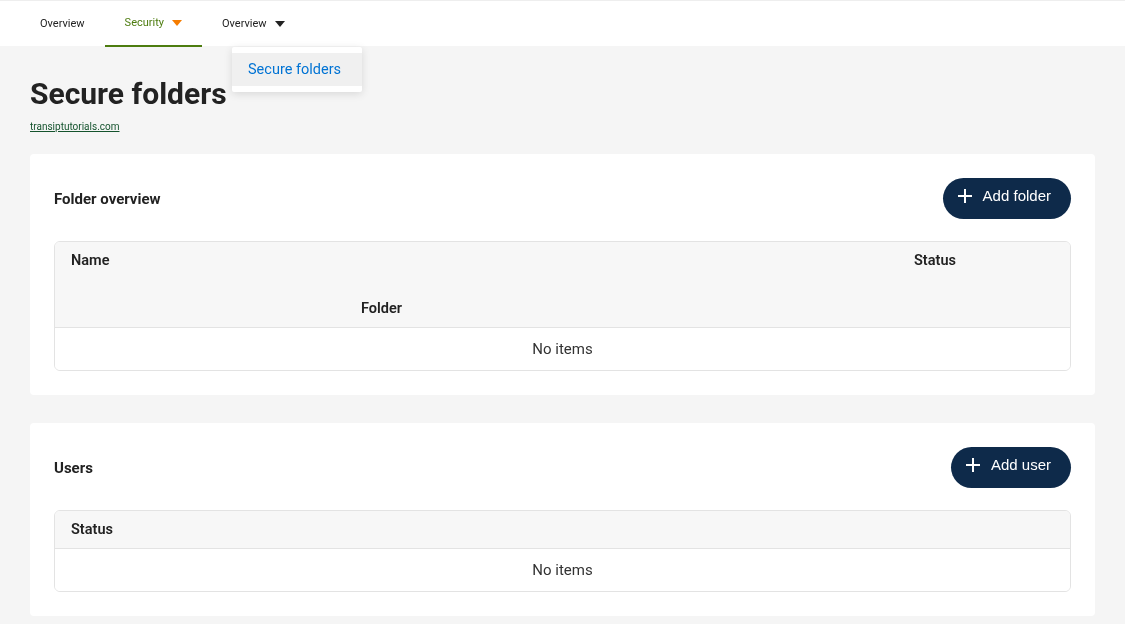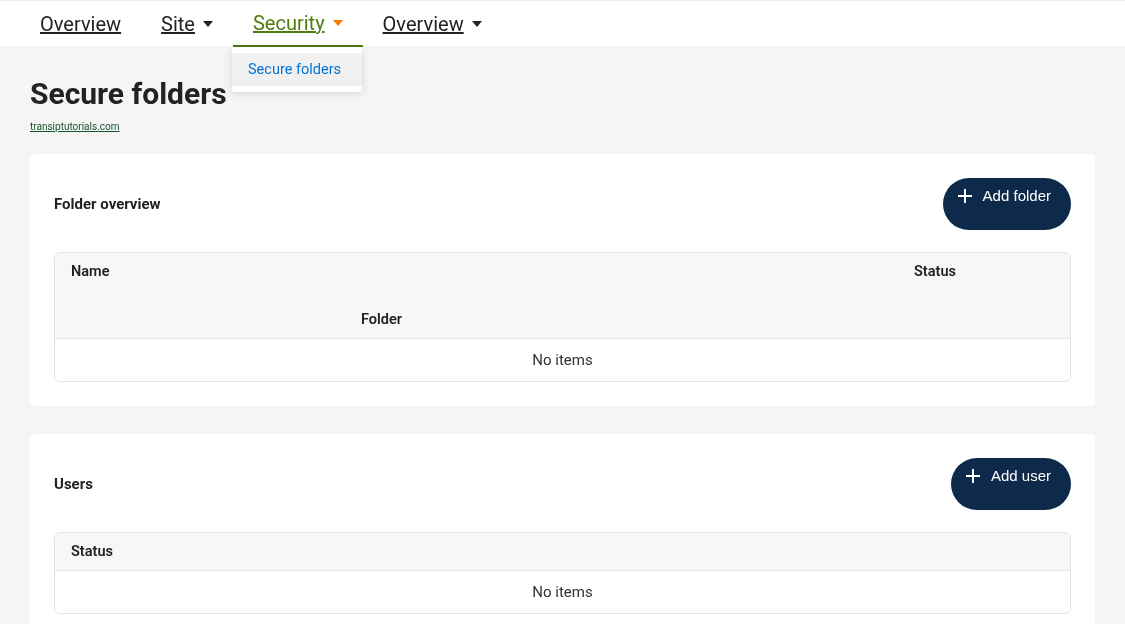--- a/index.html
+++ b/index.html
@@ -19,25 +19,24 @@
     align-items: center;
     padding: 0 20px;
     position: relative;
     z-index: 10;
   }
   .tab {
     display: flex;
     align-items: center;
     padding: 0 20px;
     height: 46px;
-    font-size: 20px;
+    font-size: 11px;
     color: #222;
     cursor: pointer;
     position: relative;
-    text-decoration: underline;
   }
   .tab.active {
     color: #4d7c0f;
     border-bottom: 2px solid #4d7c0f;
   }
   .tab .caret {
     margin-left: 8px;
     display: inline-block;
   }
   .caret svg { display:block; }
@@ -88,21 +87,21 @@
   }
   .panel-title {
     font-size: 15px;
     font-weight: 700;
   }
   .pill-btn {
     background: #0e2a4a;
     color: #fff;
     border: none;
     border-radius: 999px;
-    padding: 9px 20px 26px 14px;
+    padding: 9px 20px 15px 14px;
     font-size: 15px;
     display: flex;
     align-items: center;
     gap: 10px;
     cursor: pointer;
   }
   .pill-btn svg { display:block; }
   .table {
     border: 1px solid #e3e3e3;
     border-radius: 6px;
@@ -128,28 +127,20 @@
   .col-status { flex: 0 0 140px; }
   .col-username { flex: 1; }
   .col-status2 { flex: 0 0 160px; }
 </style>
 </head>
 <body>
 
 <div class="topnav">
   <div class="tab">
     <span>Overview</span>
-  </div>
-  <div class="tab">
-    <span>Site</span>
-    <span class="caret">
-      <svg width="10" height="10" viewBox="0 0 10 10">
-          <path d="M0 2 L5 8 L10 2 Z" fill="#222"></path>
-        </svg>
-    </span>
   </div>
   <div class="tab active">
     <span>Security</span>
     <span class="caret">
       <svg width="10" height="10" viewBox="0 0 10 10">
           <path d="M0 2 L5 8 L10 2 Z" fill="#f57c00"></path>
         </svg>
     </span>
   </div>
   <div class="tab">

